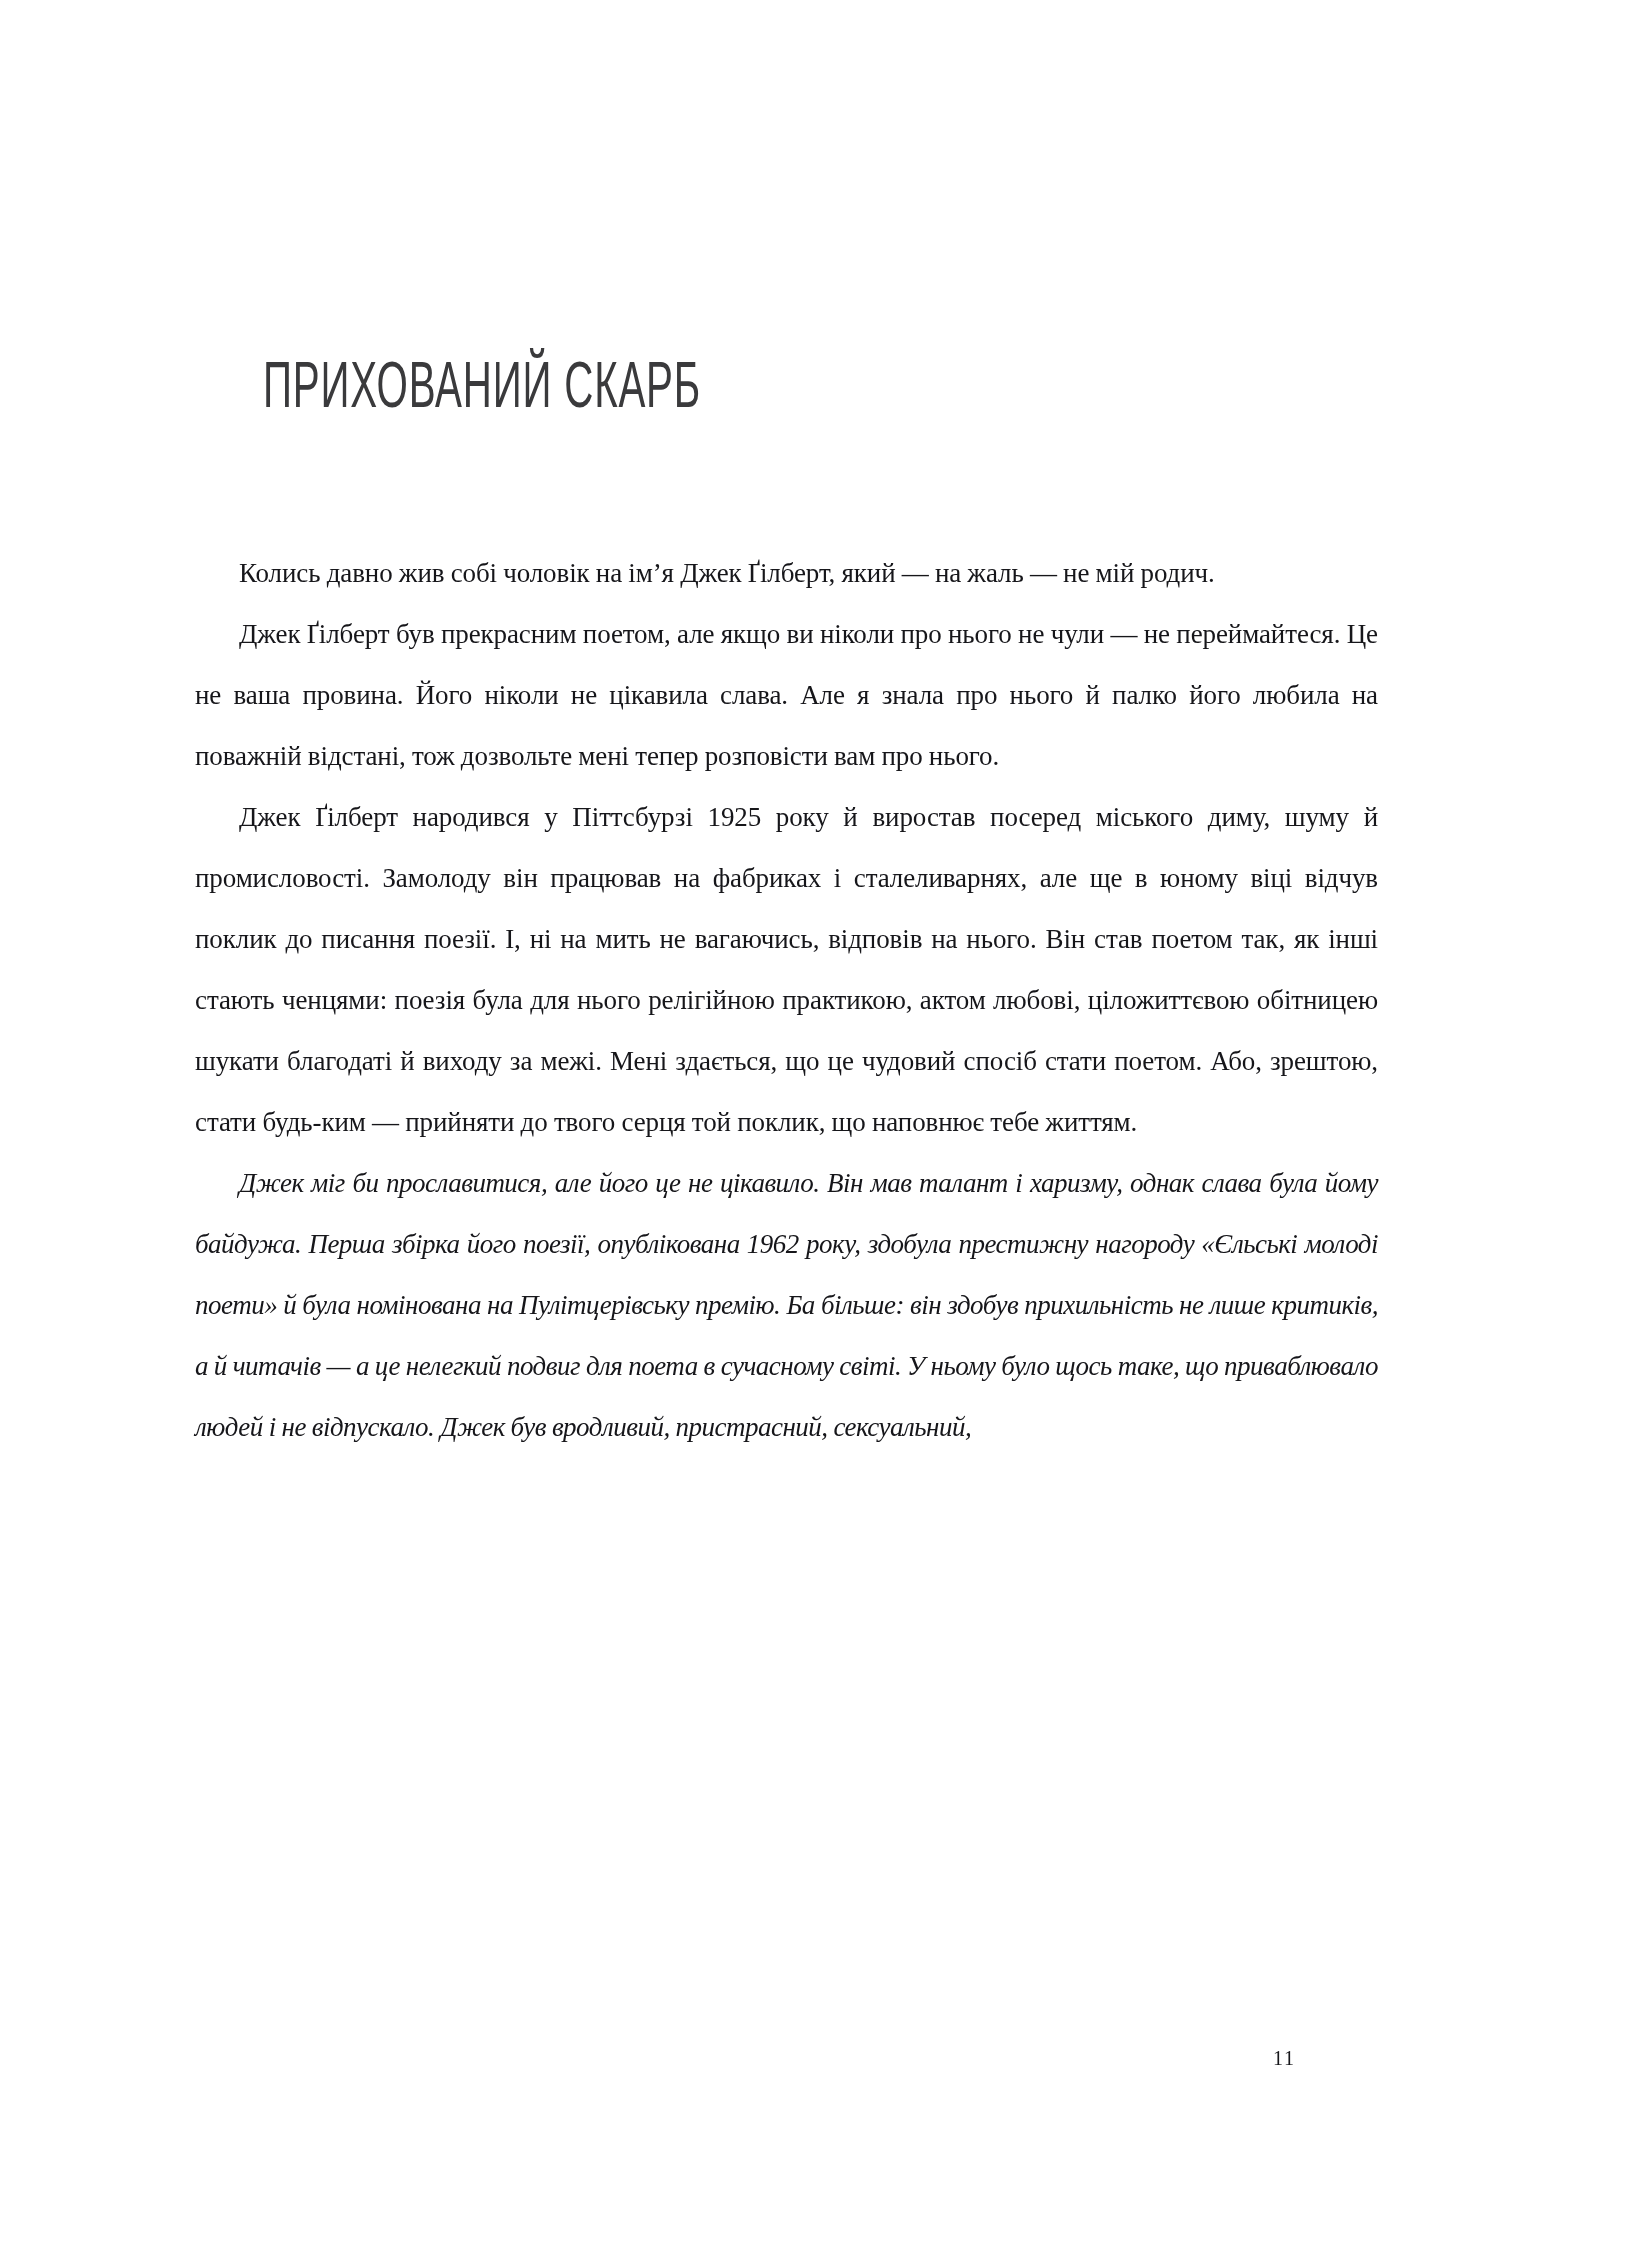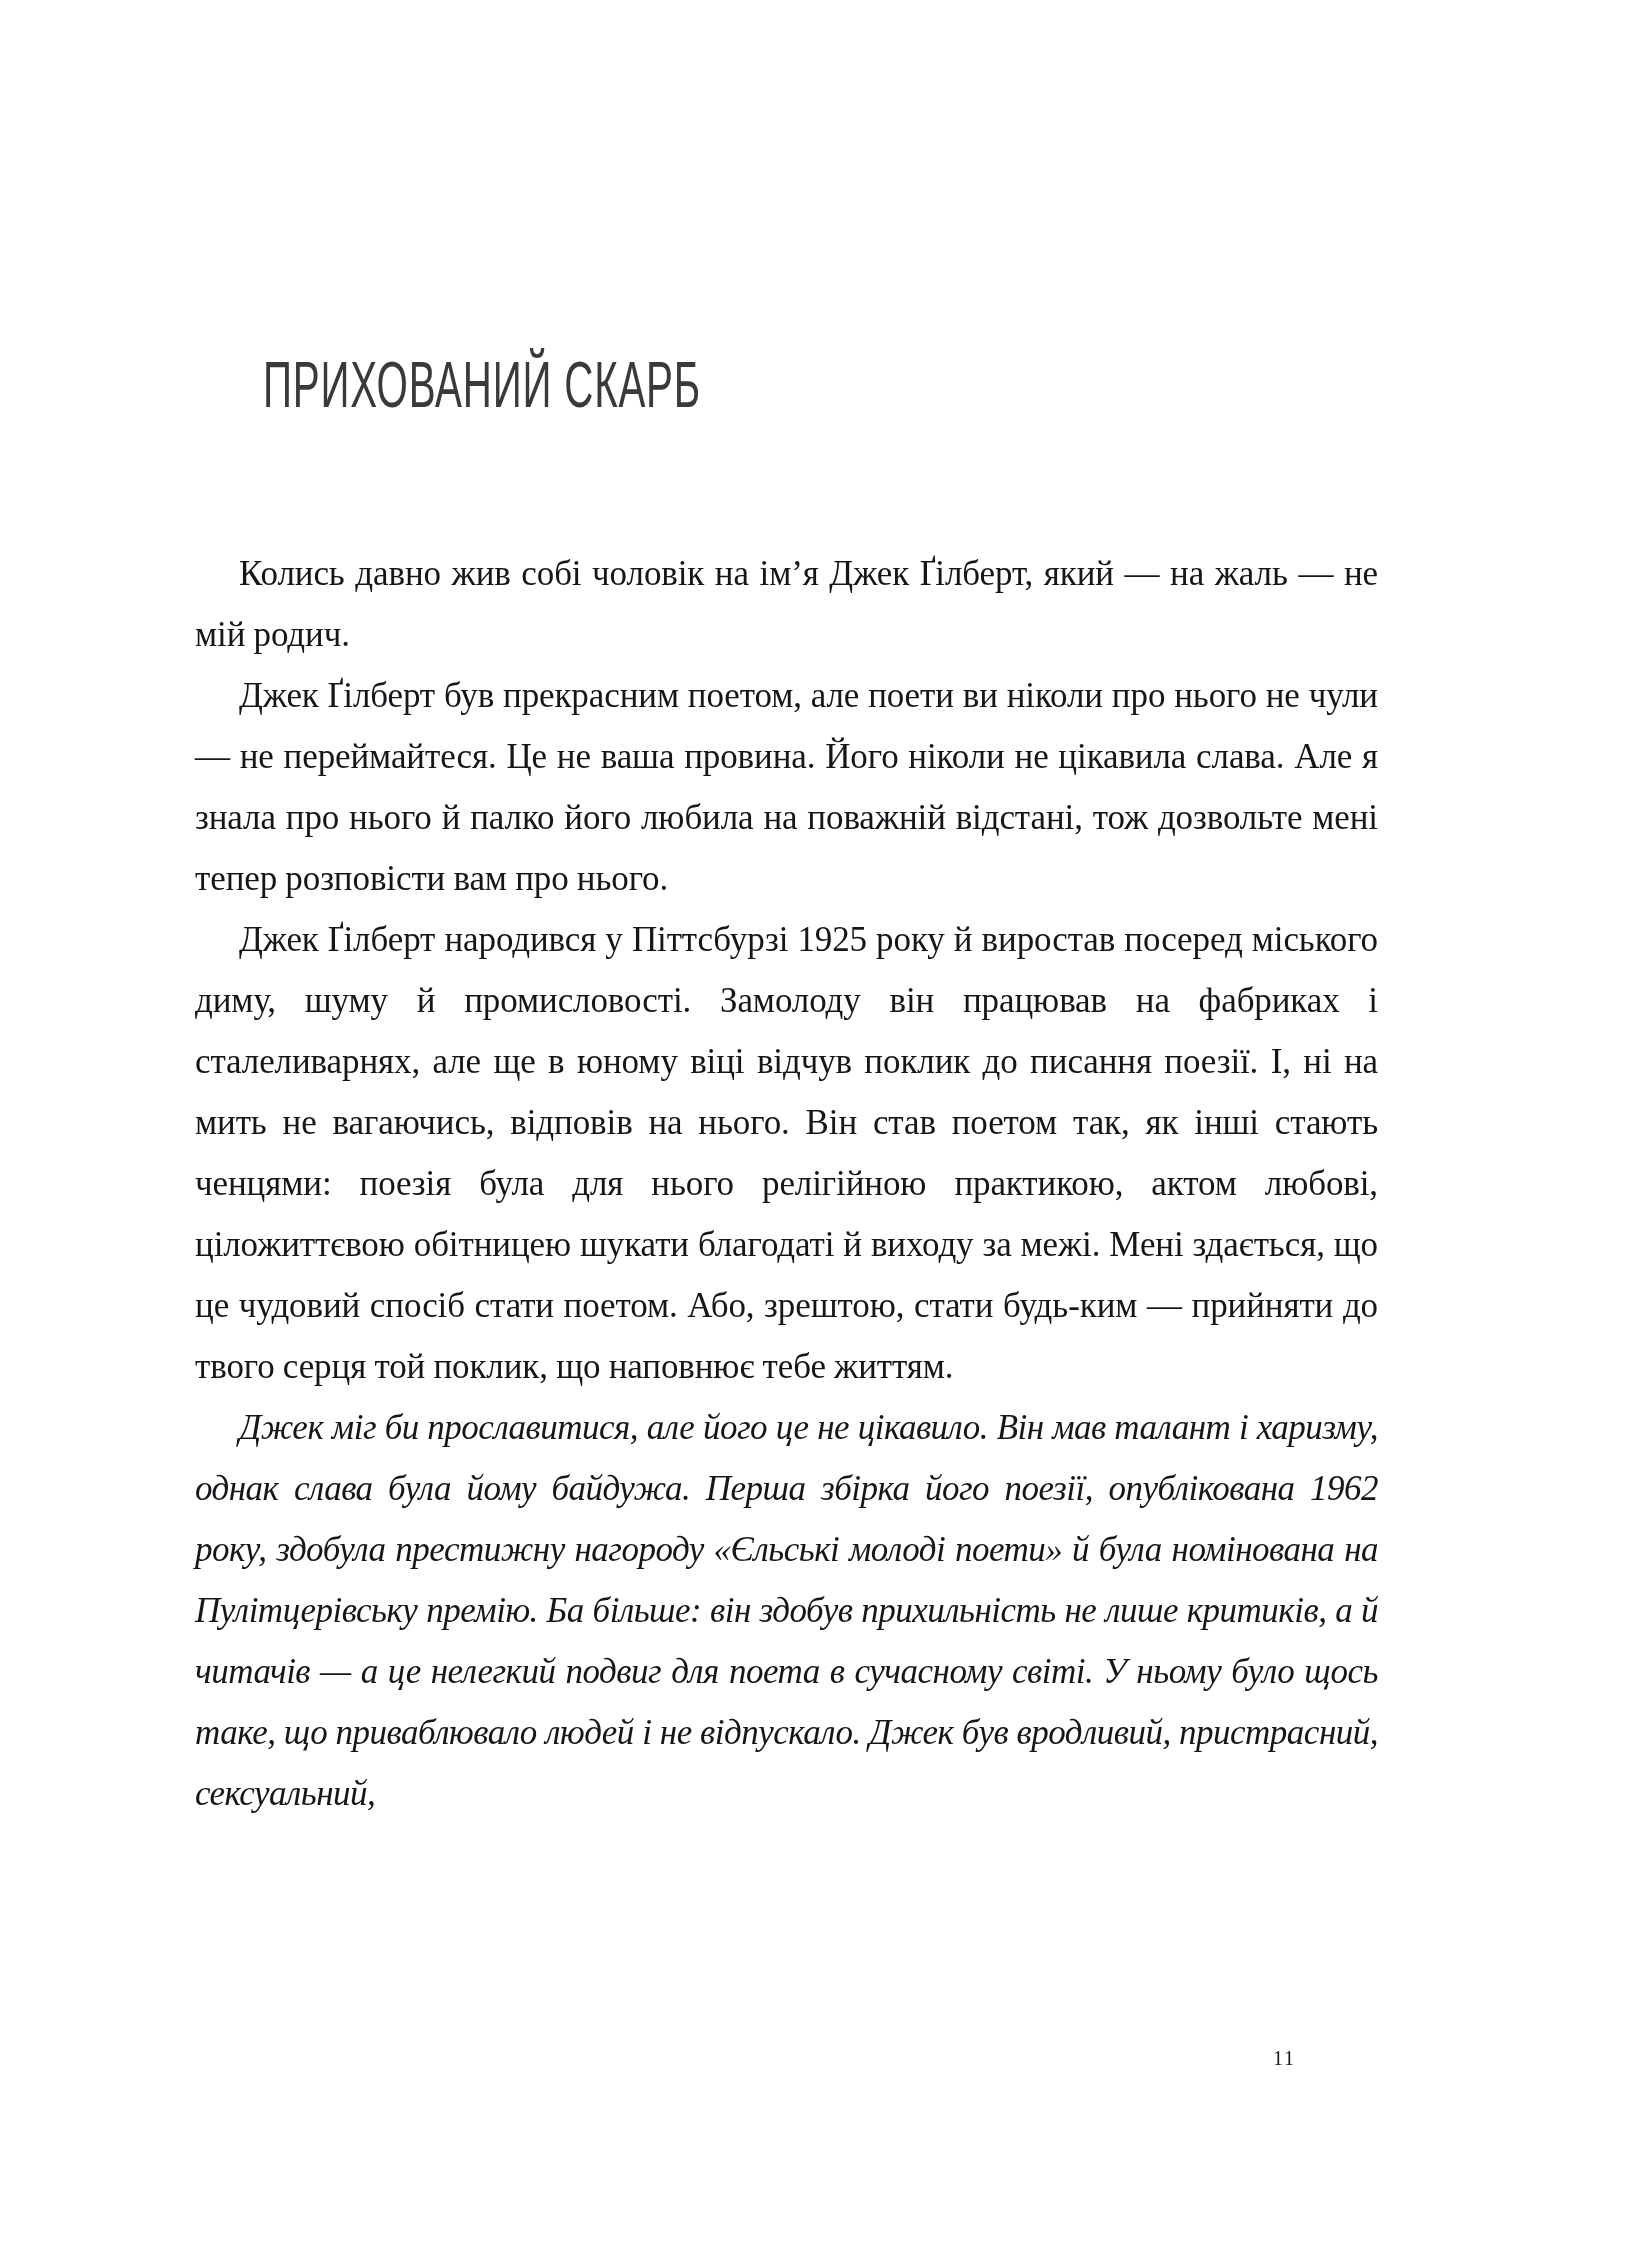--- a/index.html
+++ b/index.html
@@ -45,21 +45,21 @@
   
   .text-block {
     position: absolute;
     left: 195px;
     top: 543px;
     width: 1183px;
   }
 
   .body-par {
     margin: 0;
-    font-size: 35px;
+    font-size: 27px;
     line-height: 61px;
     color: #16161a;
     text-align: justify;
     text-indent: 44px;
     font-weight: 400;
     letter-spacing: -0.1px;
     word-spacing: -0.4px;
     hyphens: manual;
   }
 
@@ -88,21 +88,21 @@
 </style>
 </head>
 <body>
 
 <div class="page">
 
   <h1 class="chapter-title">ПРИХОВАНИЙ СКАРБ</h1>
 
   <div class="text-block">
     <p class="body-par">Колись давно жив собі чоловік на ім’я Джек Ґілберт, який — на жаль — не мій родич.</p>
-    <p class="body-par">Джек Ґілберт був прекрасним поетом, але поети ви ніколи про нього не чули — не переймайтеся. Це не ваша провина. Його ніколи не цікавила слава. Але я знала про нього й палко його любила на поважній відстані, тож дозвольте мені тепер розповісти вам про нього.</p>
+    <p class="body-par">Джек Ґілберт був прекрасним поетом, але якщо ви ніколи про нього не чули — не переймайтеся. Це не ваша провина. Його ніколи не цікавила слава. Але я знала про нього й палко його любила на поважній відстані, тож дозвольте мені тепер розповісти вам про нього.</p>
     <p class="body-par">Джек Ґілберт народився у Піттсбурзі 1925 року й виростав посеред міського диму, шуму й промисловості. Замолоду він працював на фабриках і сталеливарнях, але ще в юному віці відчув поклик до писання поезії. І, ні на мить не вагаючись, відповів на нього. Він став поетом так, як інші стають ченцями: поезія була для нього релігійною практикою, актом любові, цiложиттєвою обітницею шукати благодаті й виходу за межі. Мені здається, що це чудовий спосіб стати поетом. Або, зреш­тою, стати будь-ким — прийняти до твого серця той поклик, що наповнює тебе життям.</p>
     <p class="body-par narrow">Джек міг би прославитися, але його це не цікавило. Він мав талант і харизму, однак слава була йому байдужа. Перша збірка його поезії, опублікована 1962 року, здобула престижну нагоро­ду «Єльські молоді поети» й була номінована на Пулітцерівську премію. Ба більше: він здобув прихильність не лише крити­ків, а й читачів — а це нелегкий подвиг для поета в сучасному світі. У ньому було щось таке, що приваблювало людей і не відпускало. Джек був вродливий, пристрасний, сексуальний,</p>
   </div>
 
   <p class="folio">11</p>
 
 </div>
 
 
 </body></html>

